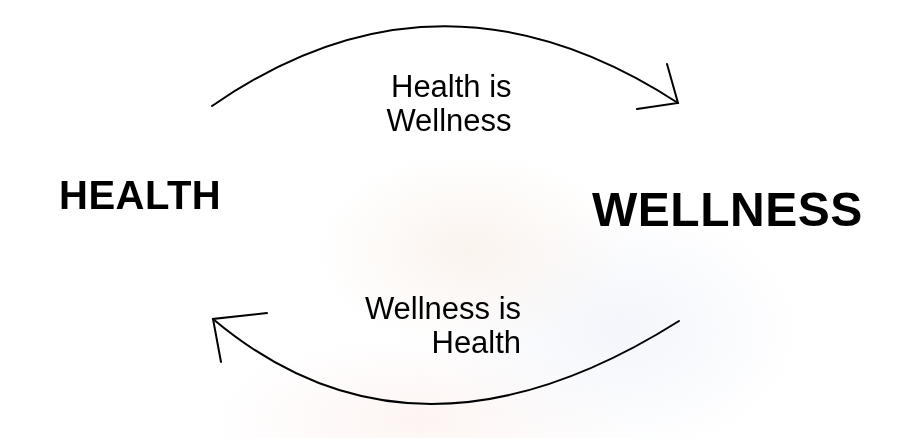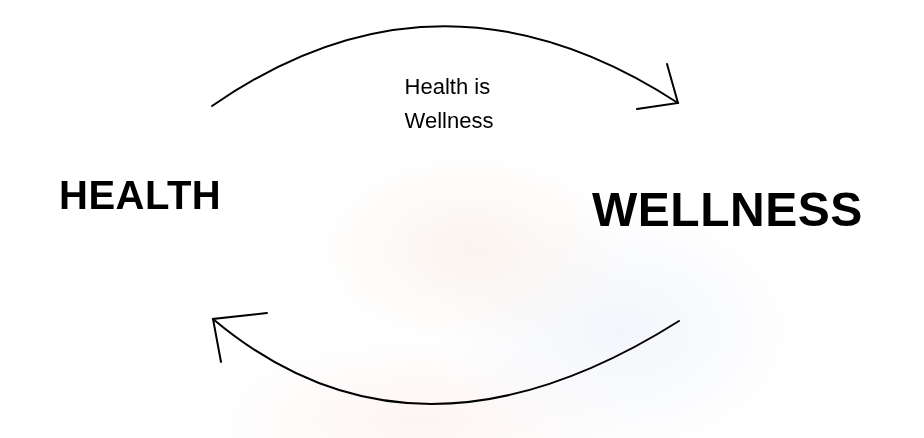--- a/index.html
+++ b/index.html
@@ -45,23 +45,23 @@
     font-size: 40px;
   }
   .term-right {
     left: 592px;
     top: 186px;
     font-size: 48px;
   }
   .arrow-label {
     position: absolute;
     color: #000;
-    font-size: 22px;
+    font-size: 31px;
     line-height: 34px;
-    text-align: left;
+    text-align: right;
     transform: translateX(-50%);
     white-space: nowrap;
   }
   .label-top {
     left: 449px;
     top: 70px;
   }
   .label-bottom {
     left: 443px;
     top: 292px;
@@ -85,14 +85,18 @@
 
   <div class="term term-left">HEALTH</div>
 
   <div class="term term-right">WELLNESS</div>
 
   <div class="arrow-label label-top">
     <div>Health is</div>
     <div>Wellness</div>
   </div>
 
+  <div class="arrow-label label-bottom">
+    <div>Wellness is</div>
+    <div>Health</div>
+  </div>
 
 </div>
 
 </body></html>

